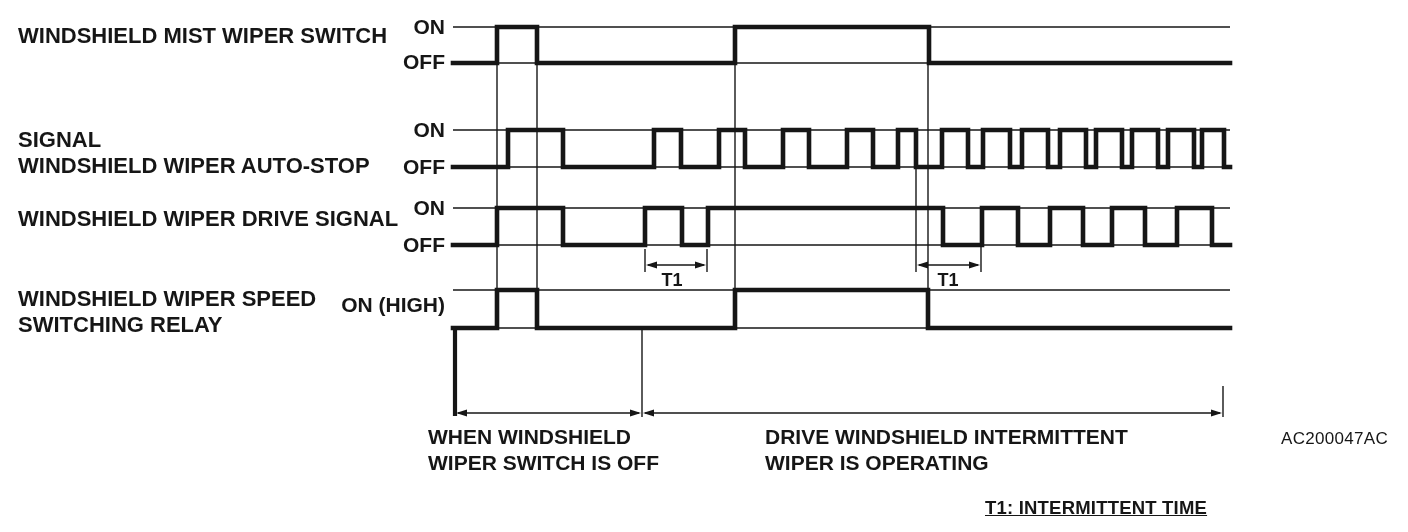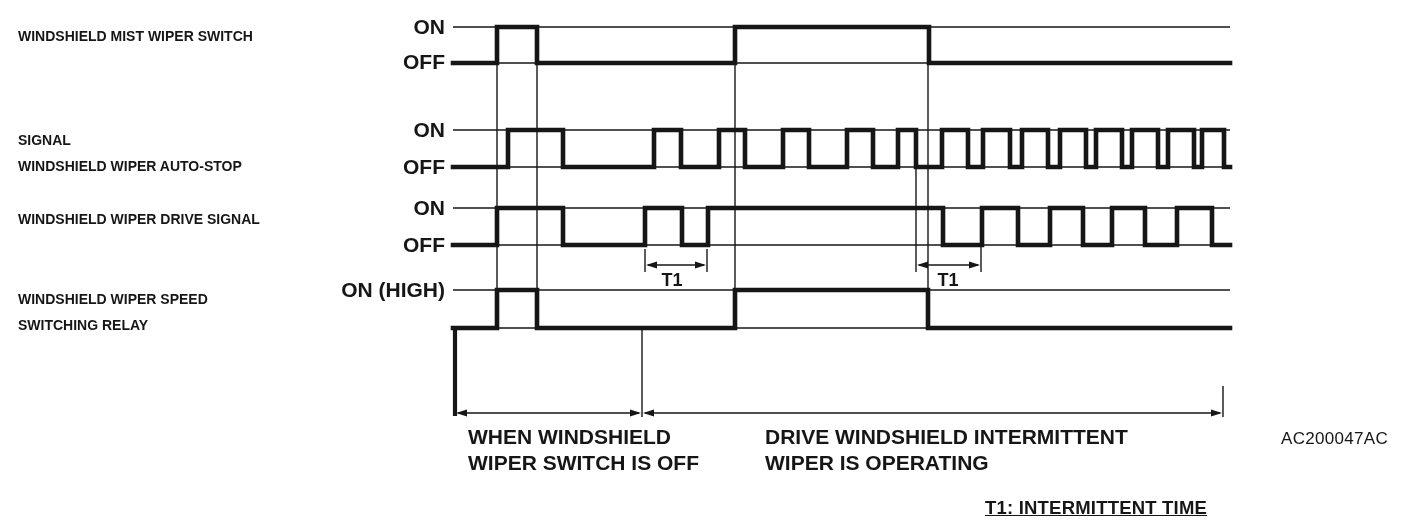--- a/index.html
+++ b/index.html
@@ -1,19 +1,19 @@
 <!DOCTYPE html>
 <html><head>
 <meta charset="utf-8">
 <style>
   html,body{margin:0;padding:0;background:#fff;}
   #page{position:relative;width:1408px;height:532px;background:#fff;overflow:hidden;
         font-family:"Liberation Sans",sans-serif;color:#161616;}
   #diagram-svg{position:absolute;left:0;top:0;}
-  .sig-label{position:absolute;left:18px;font-size:14px;font-weight:700;line-height:26px;
+  .sig-label{position:absolute;left:18px;font-size:22px;font-weight:700;line-height:26px;
              letter-spacing:0px;white-space:nowrap;}
   .lvl{position:absolute;width:445px;left:0;text-align:right;font-size:21px;font-weight:700;
        line-height:26px;white-space:nowrap;}
   .ann{position:absolute;font-size:21px;font-weight:700;line-height:26px;white-space:nowrap;}
   .t1lab{position:absolute;width:60px;text-align:center;font-size:18px;font-weight:700;}
   .code{position:absolute;right:20px;top:429px;font-size:17px;font-weight:400;letter-spacing:0.3px;}
   .note{position:absolute;left:985px;top:497px;font-size:18.5px;font-weight:700;letter-spacing:0.2px;text-decoration:underline;}
 </style>
 </head>
 <body>
@@ -72,26 +72,26 @@
     <div>WINDSHIELD WIPER SPEED</div>
     <div>SWITCHING RELAY</div>
   </div>
 
   <div class="lvl" style="top:14px">ON</div>
   <div class="lvl" style="top:49px">OFF</div>
   <div class="lvl" style="top:117px">ON</div>
   <div class="lvl" style="top:154px">OFF</div>
   <div class="lvl" style="top:195px">ON</div>
   <div class="lvl" style="top:232px">OFF</div>
-  <div class="lvl" style="top:277px">ON (HIGH)</div>
+  <div class="lvl" style="top:292px">ON (HIGH)</div>
 
   <div class="t1lab" style="left:642px;top:270px">T1</div>
   <div class="t1lab" style="left:918px;top:270px">T1</div>
 
-  <div class="ann" style="left:468px;top:424px">
+  <div class="ann" style="left:428px;top:424px">
     <div>WHEN WINDSHIELD</div>
     <div>WIPER SWITCH IS OFF</div>
   </div>
   <div class="ann" style="left:765px;top:424px">
     <div>DRIVE WINDSHIELD INTERMITTENT</div>
     <div>WIPER IS OPERATING</div>
   </div>
 
   <div class="code">AC200047AC</div>
   <div class="note">T1: INTERMITTENT TIME</div>

